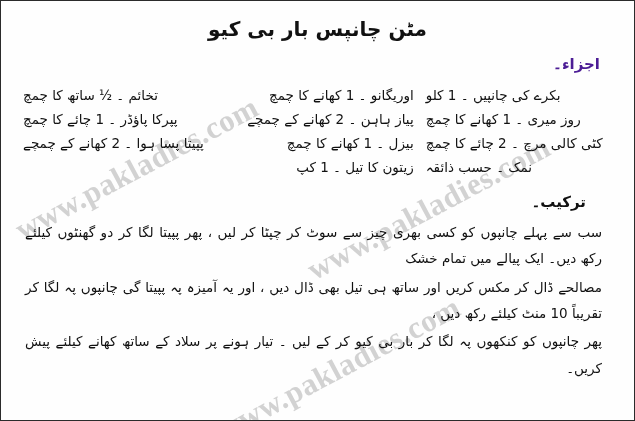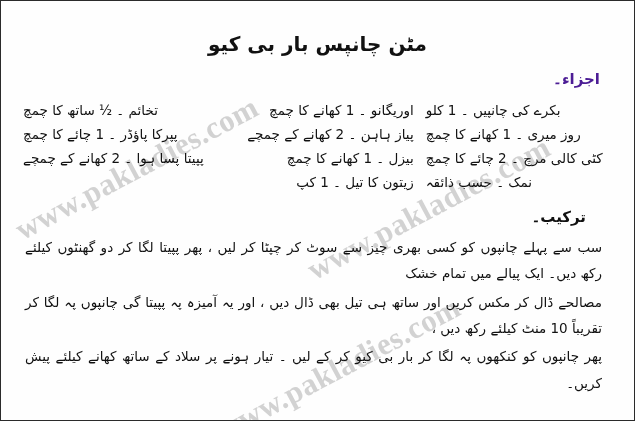--- a/index.html
+++ b/index.html
@@ -18,21 +18,21 @@
     width: 635px;
     height: 421px;
     box-sizing: border-box;
     border: 1px solid #2b2b2b;
     background: #fefefe;
     overflow: hidden;
   }
   .content {
     position: relative;
     z-index: 3;
-    padding: 27px 16px 0 16px;
+    padding: 12px 16px 0 16px;
     direction: rtl;
   }
   .doc-title {
     text-align: center;
     font-size: 20px;
     font-weight: bold;
     color: #111;
     letter-spacing: 0.5px;
     margin: 4px 0 14px 0;
     direction: rtl;

